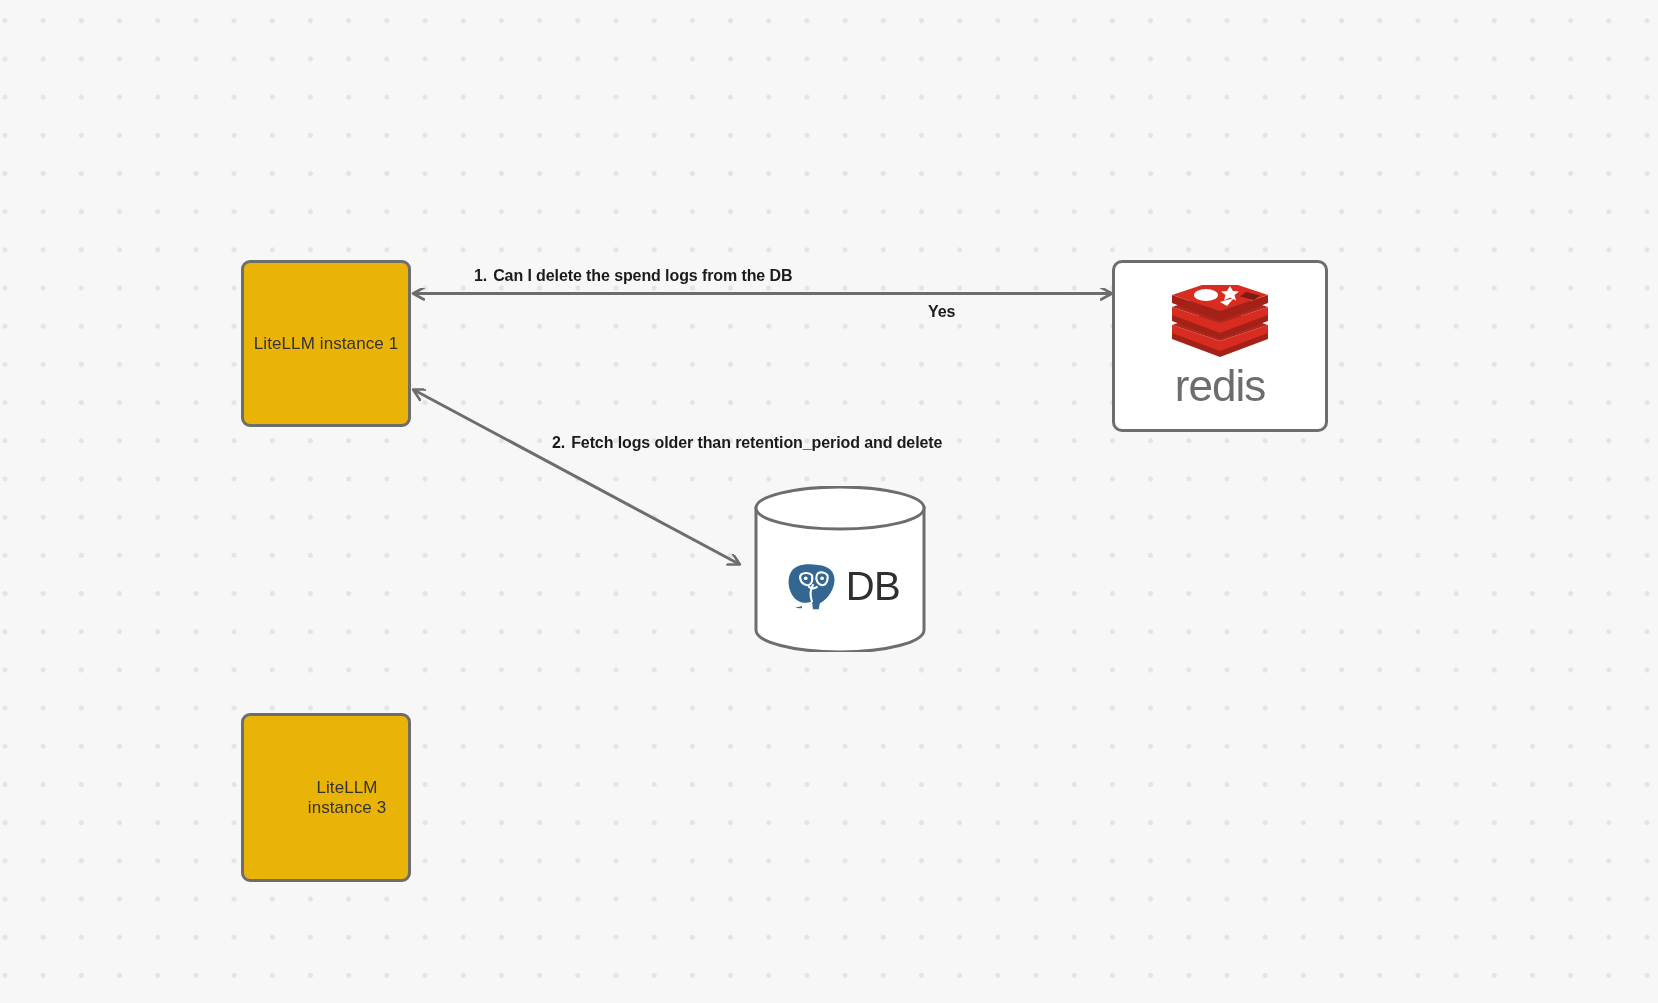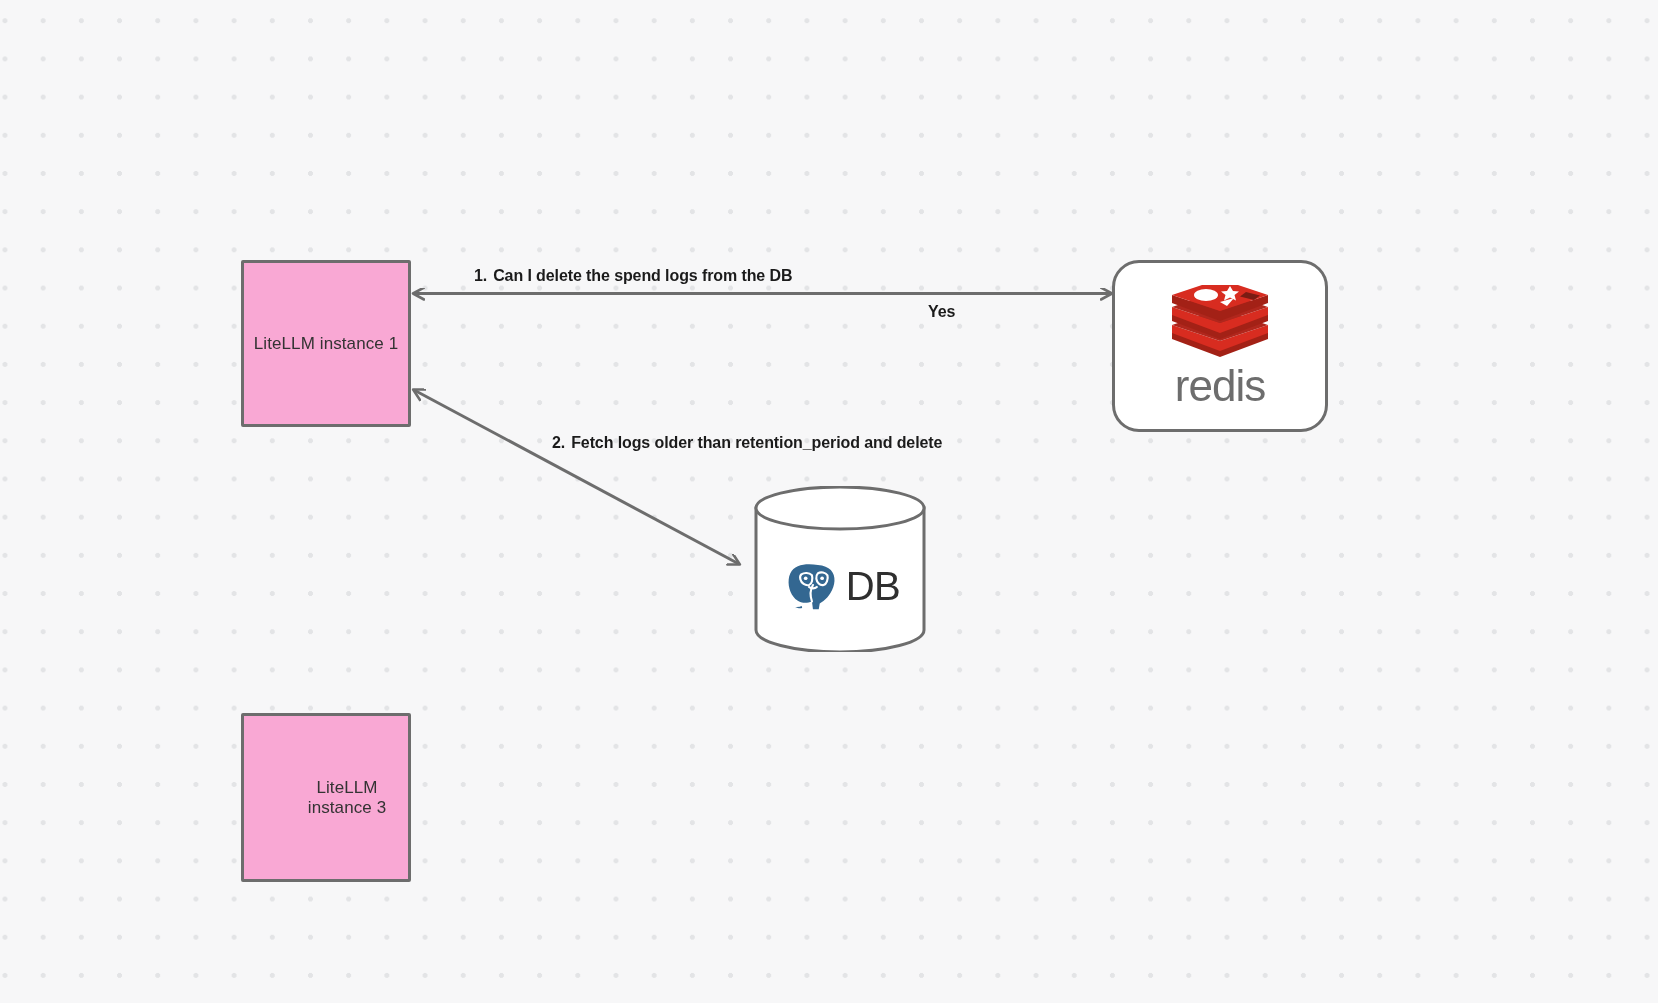--- a/index.html
+++ b/index.html
@@ -29,43 +29,43 @@
   }
   #edge-layer {
     position: absolute;
     left: 0; top: 0;
     width: 1658px;
     height: 1003px;
     pointer-events: none;
   }
   .node-box {
     position: absolute;
-    background: #f9a8d4;
+    background: #eab308;
     border: 3px solid #6d6d6d;
-    border-radius: 2px;
+    border-radius: 9px;
     box-sizing: border-box;
     display: flex;
     align-items: center;
     justify-content: center;
   }
   .node-box-label {
     font-size: 17px;
     color: #333333;
     letter-spacing: 0.1px;
     text-align: center;
   }
   #redis-node {
     position: absolute;
     left: 1112px;
     top: 260px;
     width: 216px;
     height: 172px;
     background: #ffffff;
     border: 3px solid #6d6d6d;
-    border-radius: 27px;
+    border-radius: 10px;
     box-sizing: border-box;
     display: flex;
     flex-direction: column;
     align-items: center;
     justify-content: center;
   }
   #redis-logo {
     display: block;
     margin-bottom: 1px;
   }

